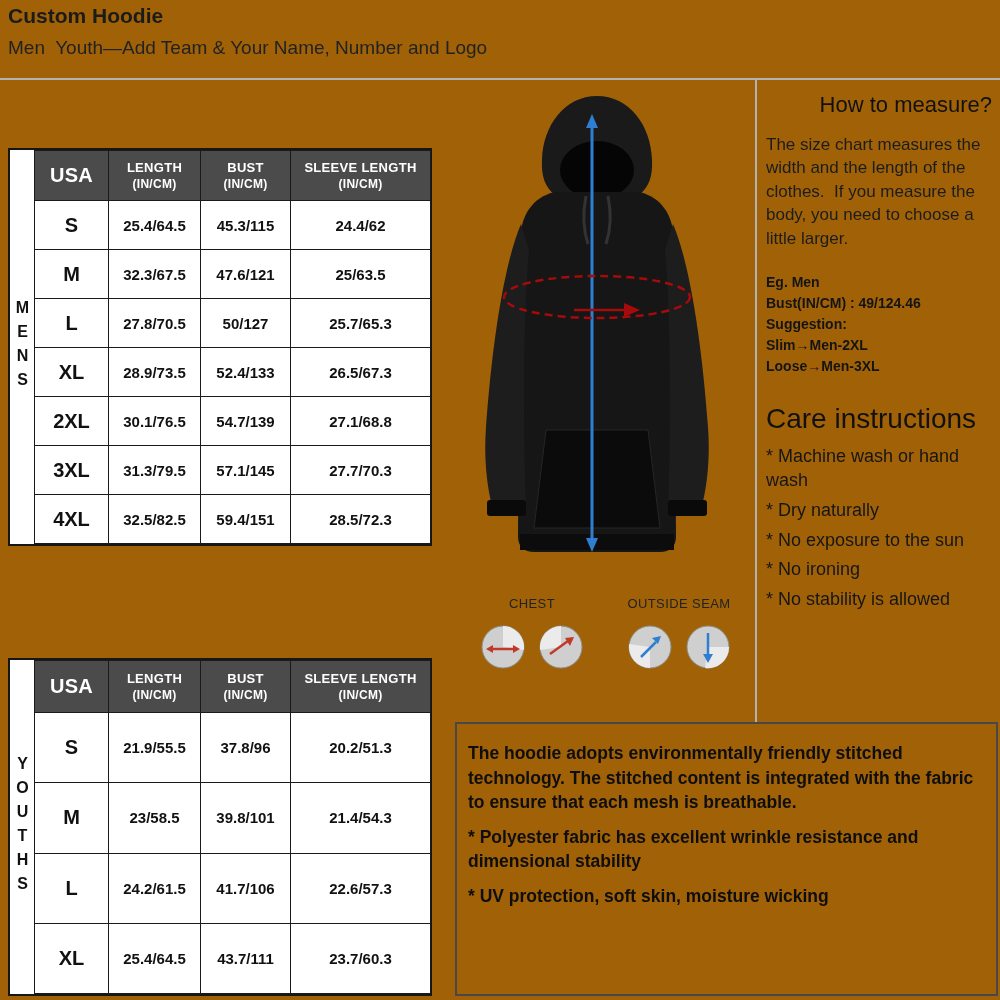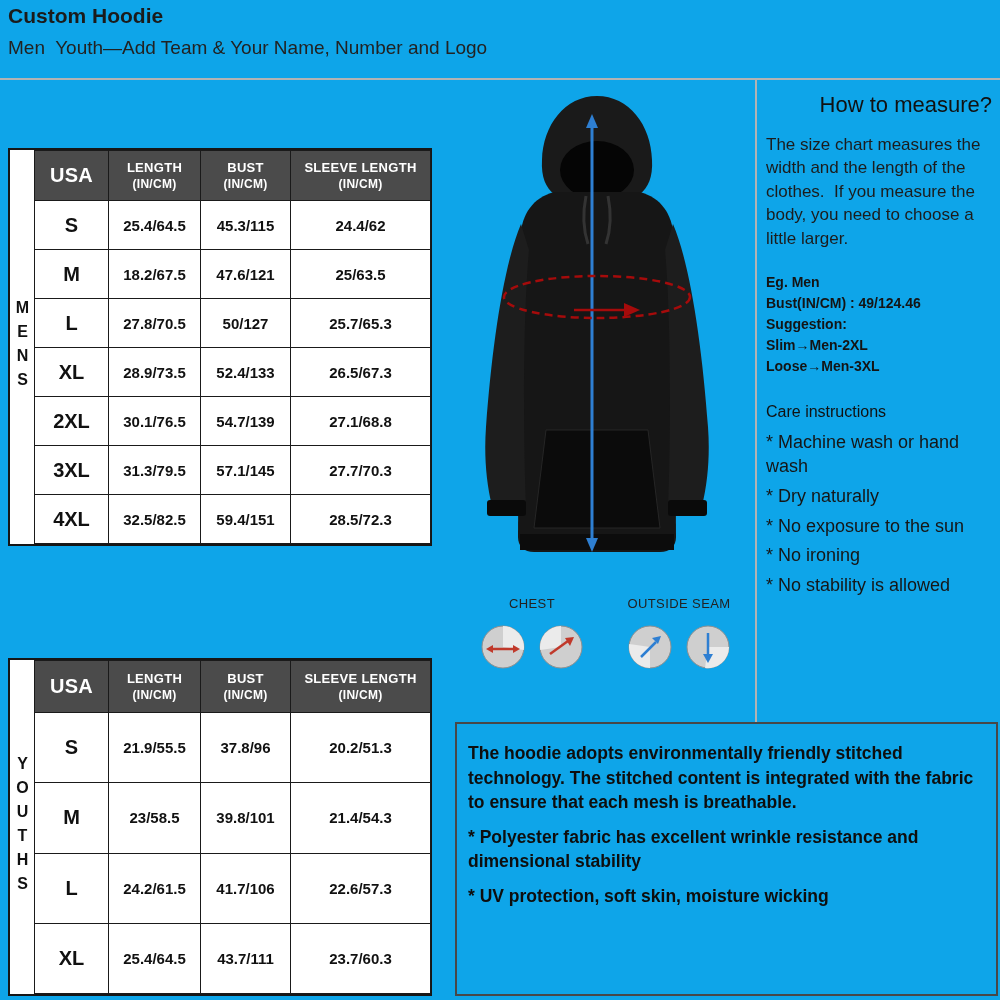--- a/index.html
+++ b/index.html
@@ -1,16 +1,16 @@
 <!DOCTYPE html>
 <html><head>
 <meta charset="utf-8">
 <style>
   html,body{margin:0;padding:0;background:#fff;}
-  #page{position:relative;width:1000px;height:1000px;background:#0ea5e9;overflow:hidden;
+  #page{position:relative;width:1000px;height:1000px;background:#a16207;overflow:hidden;
         font-family:"Liberation Sans","DejaVu Sans",sans-serif;color:#111;}
 
   
   .header{position:absolute;left:8px;top:4px;width:760px;}
   .title{font-size:21px;font-weight:700;color:#1b1b1b;}
   .subtitle{font-size:19px;font-weight:400;color:#222;margin-top:9px;white-space:pre-wrap;}
 
   .top-rule{position:absolute;left:0;top:78px;width:1000px;height:2px;background:#b3b3b3;}
   .v-divider{position:absolute;left:755px;top:78px;width:2px;height:646px;background:#b3b3b3;}
 
@@ -41,21 +41,21 @@
   #seam-group{left:158px;width:142px;}
   .caption-label{font-size:13px;font-weight:400;letter-spacing:.4px;color:#222;margin-bottom:12px;text-align:center;}
   .icon-pair{display:flex;justify-content:center;gap:10px;}
 
   
   .measure-panel{position:absolute;left:766px;top:92px;width:226px;}
   .measure-title{font-size:22px;font-weight:400;margin:0 0 15px;color:#111;text-align:right;}
   .measure-body{font-size:17px;line-height:1.38;margin:0 0 22px;white-space:pre-wrap;color:#1c1c1c;}
   .example{font-size:14px;font-weight:700;line-height:1.5;margin:0 0 26px;color:#141414;}
   .example div{margin:0;}
-  .care-title{font-size:16px;font-weight:400;margin:0 0 10px;color:#111;}
+  .care-title{font-size:28px;font-weight:400;margin:0 0 10px;color:#111;}
   .care-item{font-size:18px;line-height:1.32;margin:0 0 6px;color:#161616;}
 
   
   .bottom-box{position:absolute;left:455px;top:722px;width:543px;height:274px;
               border:2px solid #484848;box-sizing:border-box;padding:17px 11px;color:#0e0e0e;}
   .bottom-intro{font-size:17.5px;font-weight:600;line-height:1.4;margin:0 0 10px;}
   .bottom-bullet{font-size:17.5px;font-weight:600;line-height:1.4;margin:0 0 10px;}
 </style>
 </head>
 <body>
@@ -88,21 +88,21 @@
       </thead>
       <tbody>
         <tr>
             <td class="size">S</td>
             <td class="val">25.4/64.5</td>
             <td class="val">45.3/115</td>
             <td class="val">24.4/62</td>
           </tr>
         <tr>
             <td class="size">M</td>
-            <td class="val">18.2/67.5</td>
+            <td class="val">32.3/67.5</td>
             <td class="val">47.6/121</td>
             <td class="val">25/63.5</td>
           </tr>
         <tr>
             <td class="size">L</td>
             <td class="val">27.8/70.5</td>
             <td class="val">50/127</td>
             <td class="val">25.7/65.3</td>
           </tr>
         <tr>

